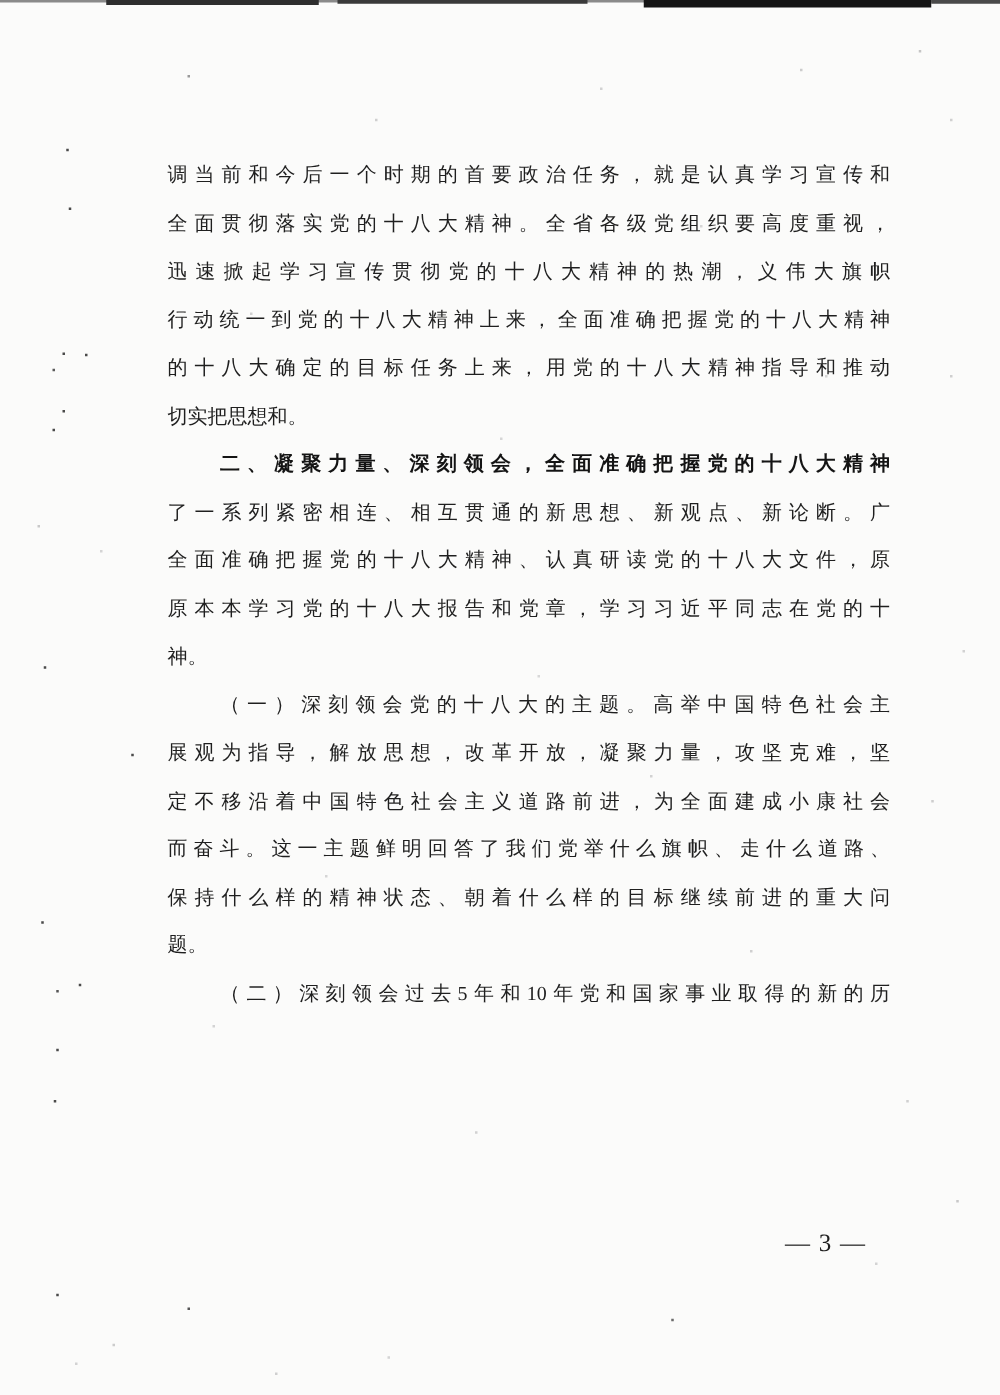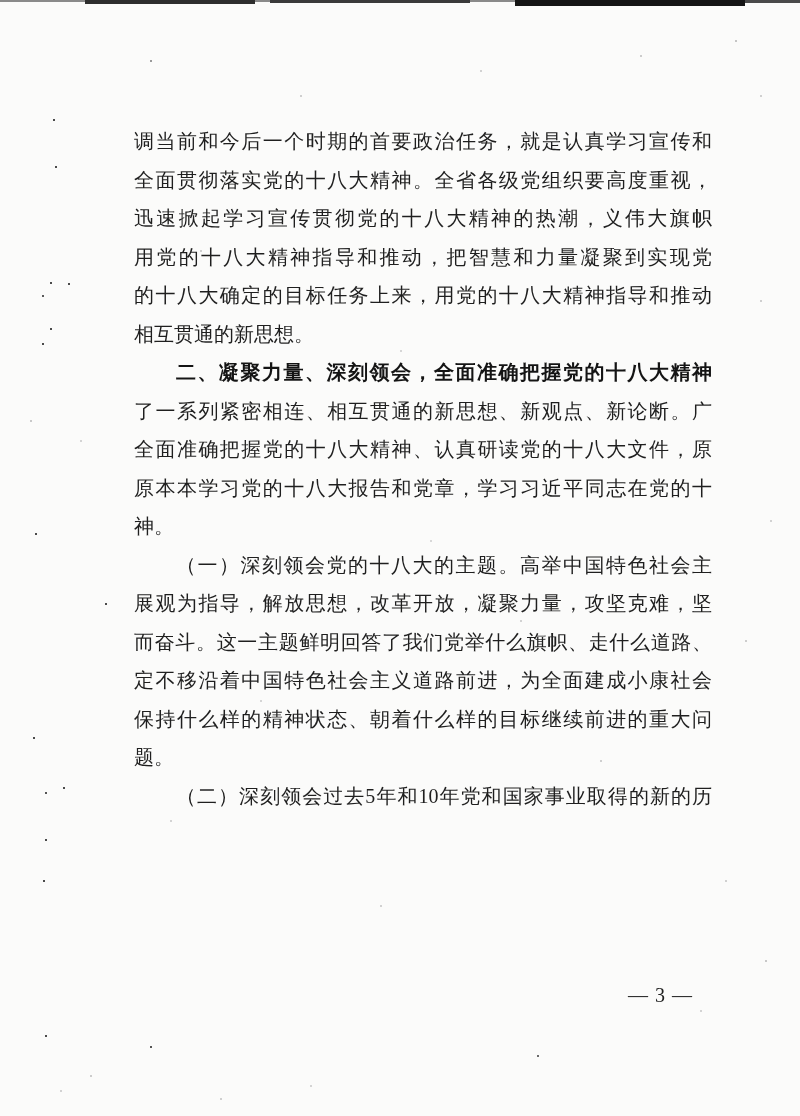--- a/index.html
+++ b/index.html
@@ -46,21 +46,21 @@
 
   
   .text-block {
     position:absolute;
     left:134px; top:122px;
     width:578px;
   }
   .line {
     height:38.5px;
     line-height:38.5px;
-    font-size:20px;
+    font-size:16px;
     color:#1f1f1f;
     text-align:justify;
     text-align-last:justify;
     white-space:normal;
     overflow:visible;
   }
   .line.indent   { padding-left:42px; }
   .line.para-end { text-align-last:left; }
   .line.heading  { font-weight:bold; color:#141414; }
 
@@ -88,32 +88,32 @@
     <div class="seg seg-e"></div>
   </div>
 
   <div class="speck-dark"></div>
   <div class="speck-light"></div>
 
   <div class="text-block">
       <div class="line">调当前和今后一个时期的首要政治任务，就是认真学习宣传和</div>
       <div class="line">全面贯彻落实党的十八大精神。全省各级党组织要高度重视，</div>
       <div class="line">迅速掀起学习宣传贯彻党的十八大精神的热潮，义伟大旗帜</div>
-      <div class="line">用党的十八大精神指导和推动，把智慧和力量凝聚到实现党</div>
+      <div class="line">行动统一到党的十八大精神上来，全面准确把握党的十八大精神</div>
       <div class="line">的十八大确定的目标任务上来，用党的十八大精神指导和推动</div>
-      <div class="line para-end">相互贯通的新思想。</div>
+      <div class="line para-end">切实把思想和。</div>
       <div class="line heading indent">二、凝聚力量、深刻领会，全面准确把握党的十八大精神</div>
       <div class="line">了一系列紧密相连、相互贯通的新思想、新观点、新论断。广</div>
       <div class="line">全面准确把握党的十八大精神、认真研读党的十八大文件，原</div>
       <div class="line">原本本学习党的十八大报告和党章，学习习近平同志在党的十</div>
       <div class="line para-end">神。</div>
       <div class="line indent">（一）深刻领会党的十八大的主题。高举中国特色社会主</div>
       <div class="line">展观为指导，解放思想，改革开放，凝聚力量，攻坚克难，坚</div>
+      <div class="line">定不移沿着中国特色社会主义道路前进，为全面建成小康社会</div>
       <div class="line">而奋斗。这一主题鲜明回答了我们党举什么旗帜、走什么道路、</div>
-      <div class="line">定不移沿着中国特色社会主义道路前进，为全面建成小康社会</div>
       <div class="line">保持什么样的精神状态、朝着什么样的目标继续前进的重大问</div>
       <div class="line para-end">题。</div>
       <div class="line indent">（二）深刻领会过去5年和10年党和国家事业取得的新的历</div>
     </div>
 
   <div class="page-number">— 3 —</div>
 
 </div>
 
 </body></html>

